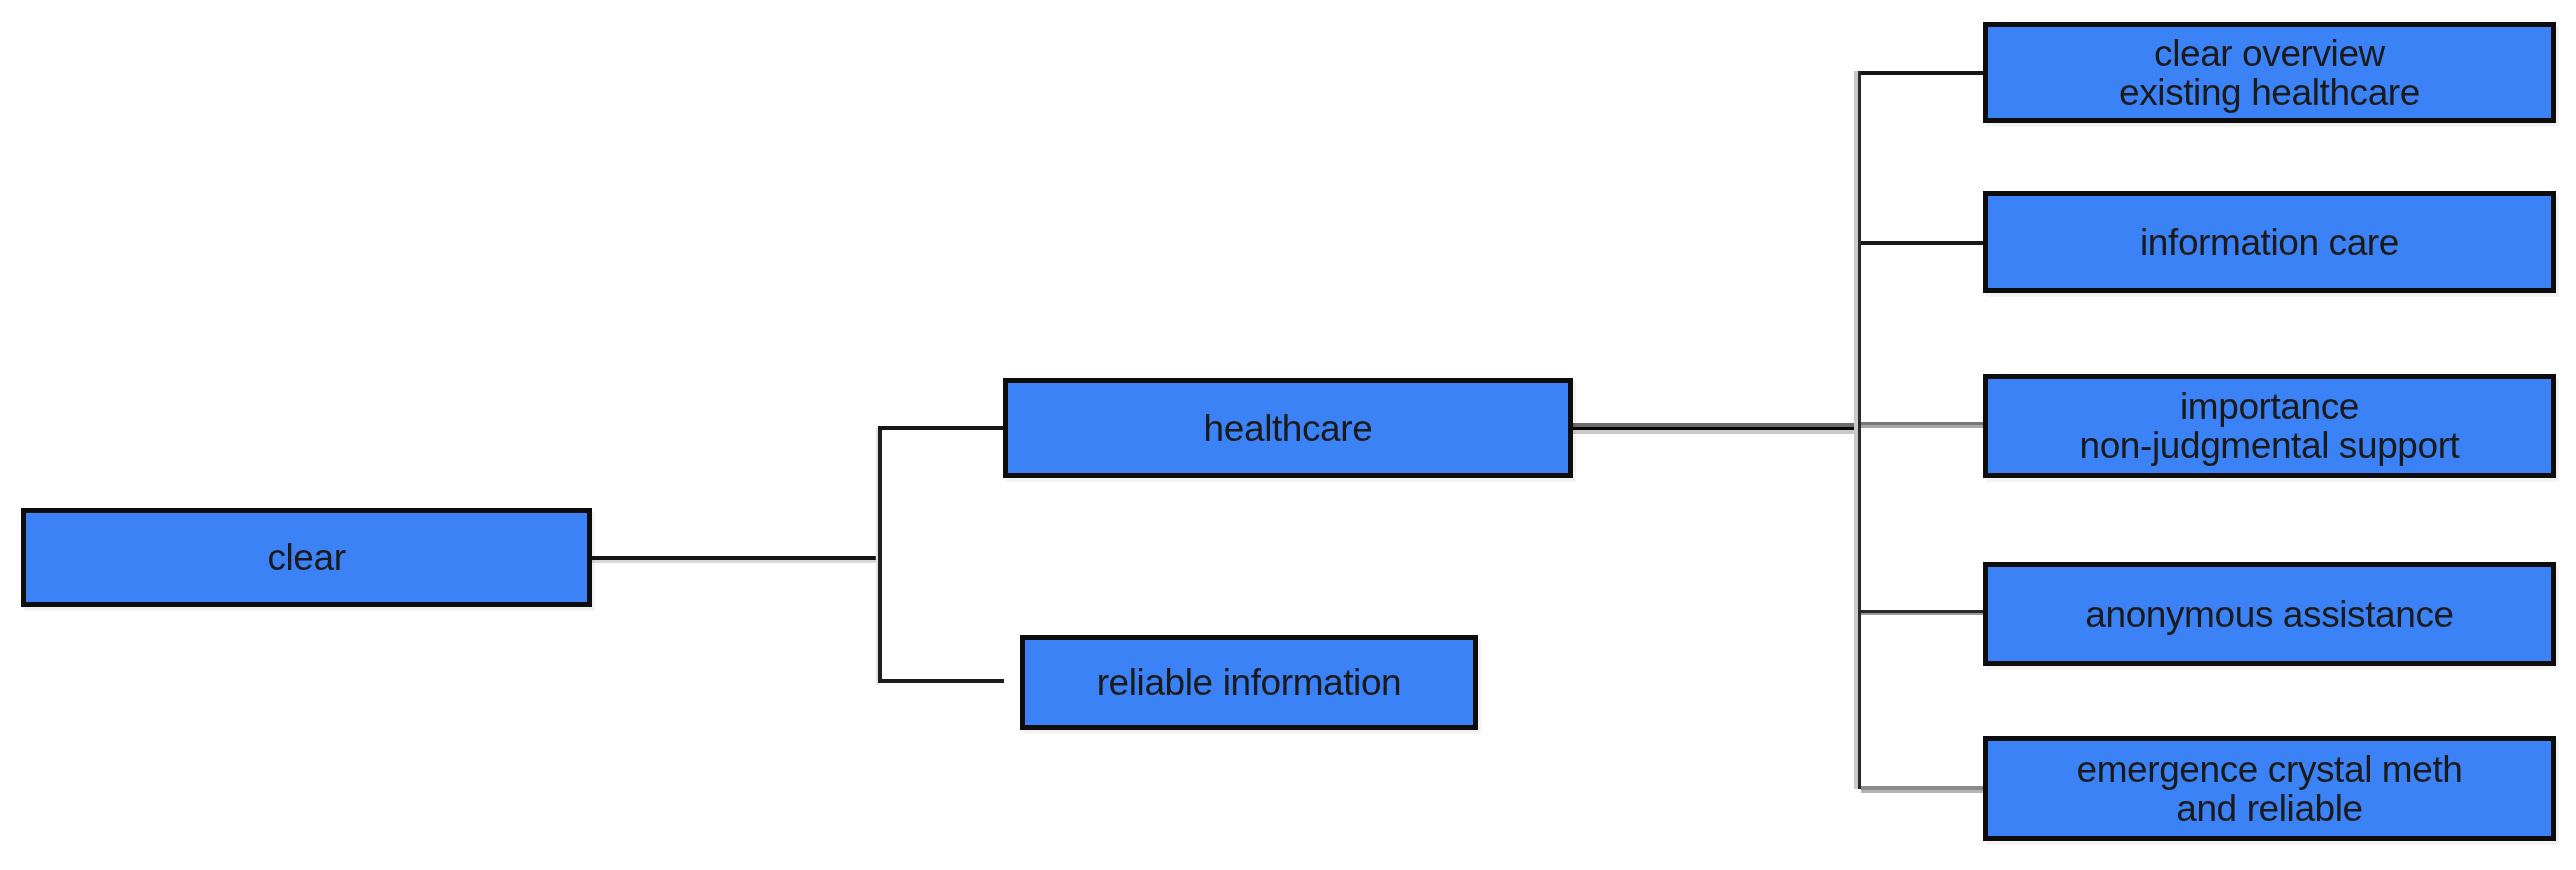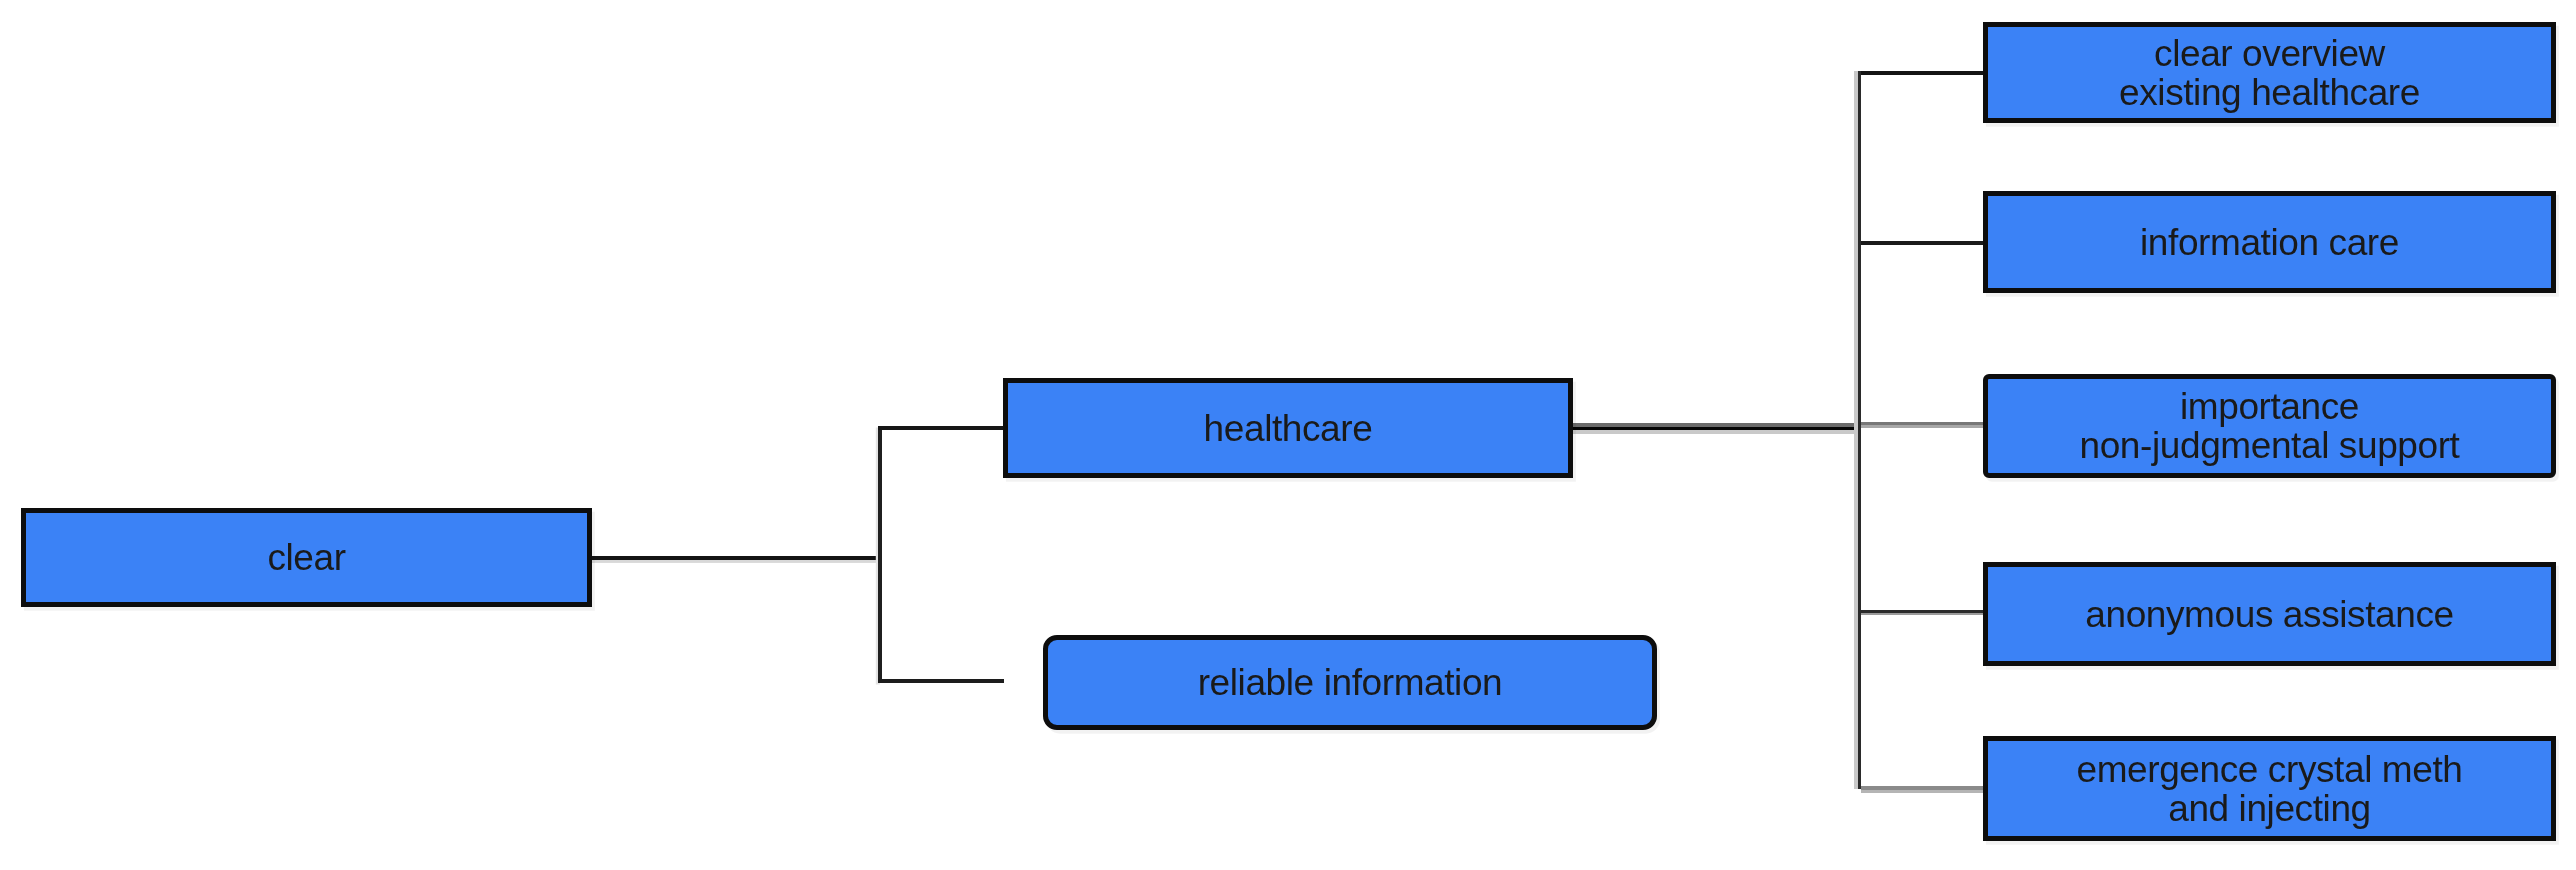--- a/index.html
+++ b/index.html
@@ -69,24 +69,24 @@
   .branch-r2 { left: 1861px; top: 241px;  width: 122px; height: 4.4px; background: #1a1a1a; }
   .branch-r3 { left: 1861px; top: 422px;  width: 122px; height: 5.8px;
                background: linear-gradient(to bottom, #777777 0%, #777777 45%, #a7a7a7 45%, #a7a7a7 100%); }
   .branch-r4 { left: 1861px; top: 610px;  width: 122px; height: 5.1px;
                background: linear-gradient(to bottom, #2b2b2b 0%, #2b2b2b 55%, #9b9b9b 55%, #9b9b9b 100%); }
   .branch-r5 { left: 1861px; top: 786px; width: 122px; height: 6.6px;
                background: linear-gradient(to bottom, #8a8a8a 0%, #8a8a8a 50%, #b5b5b5 50%, #b5b5b5 100%); }
   
   .node-needs        { left: 21px;   top: 508px;  width: 571px; height: 99px; }
   .node-healthcare   { left: 1003px; top: 378px;  width: 570px; height: 100px; }
-  .node-reliable     { left: 1043px; top: 635px;  width: 614px; height: 95px; border-radius: 14px; }
+  .node-reliable     { left: 1020px; top: 635px;  width: 458px; height: 95px; }
   .node-r1           { left: 1983px; top: 22px;   width: 573px; height: 101px; }
   .node-r2           { left: 1983px; top: 191px;  width: 573px; height: 102px; }
-  .node-r3           { left: 1983px; top: 374px;  width: 573px; height: 104px; border-radius: 6px; }
+  .node-r3           { left: 1983px; top: 374px;  width: 573px; height: 104px; }
   .node-r4           { left: 1983px; top: 562px;  width: 573px; height: 104px; align-items: center; }
   .node-r5           { left: 1983px; top: 736px; width: 573px; height: 105px; }
 </style>
 </head>
 <body>
 
 <div class="canvas">
 
   <div class="line needs-line"></div>
   <div class="line trunk1"></div>
@@ -125,17 +125,17 @@
     <span class="label">importance
 non-judgmental support</span>
   </div>
 
   <div class="node node-r4">
     <span class="label">anonymous assistance</span>
   </div>
 
   <div class="node node-r5">
     <span class="label">emergence crystal meth
-and injecting</span>
+and reliable</span>
   </div>
 
 </div>
 
 
 </body></html>

